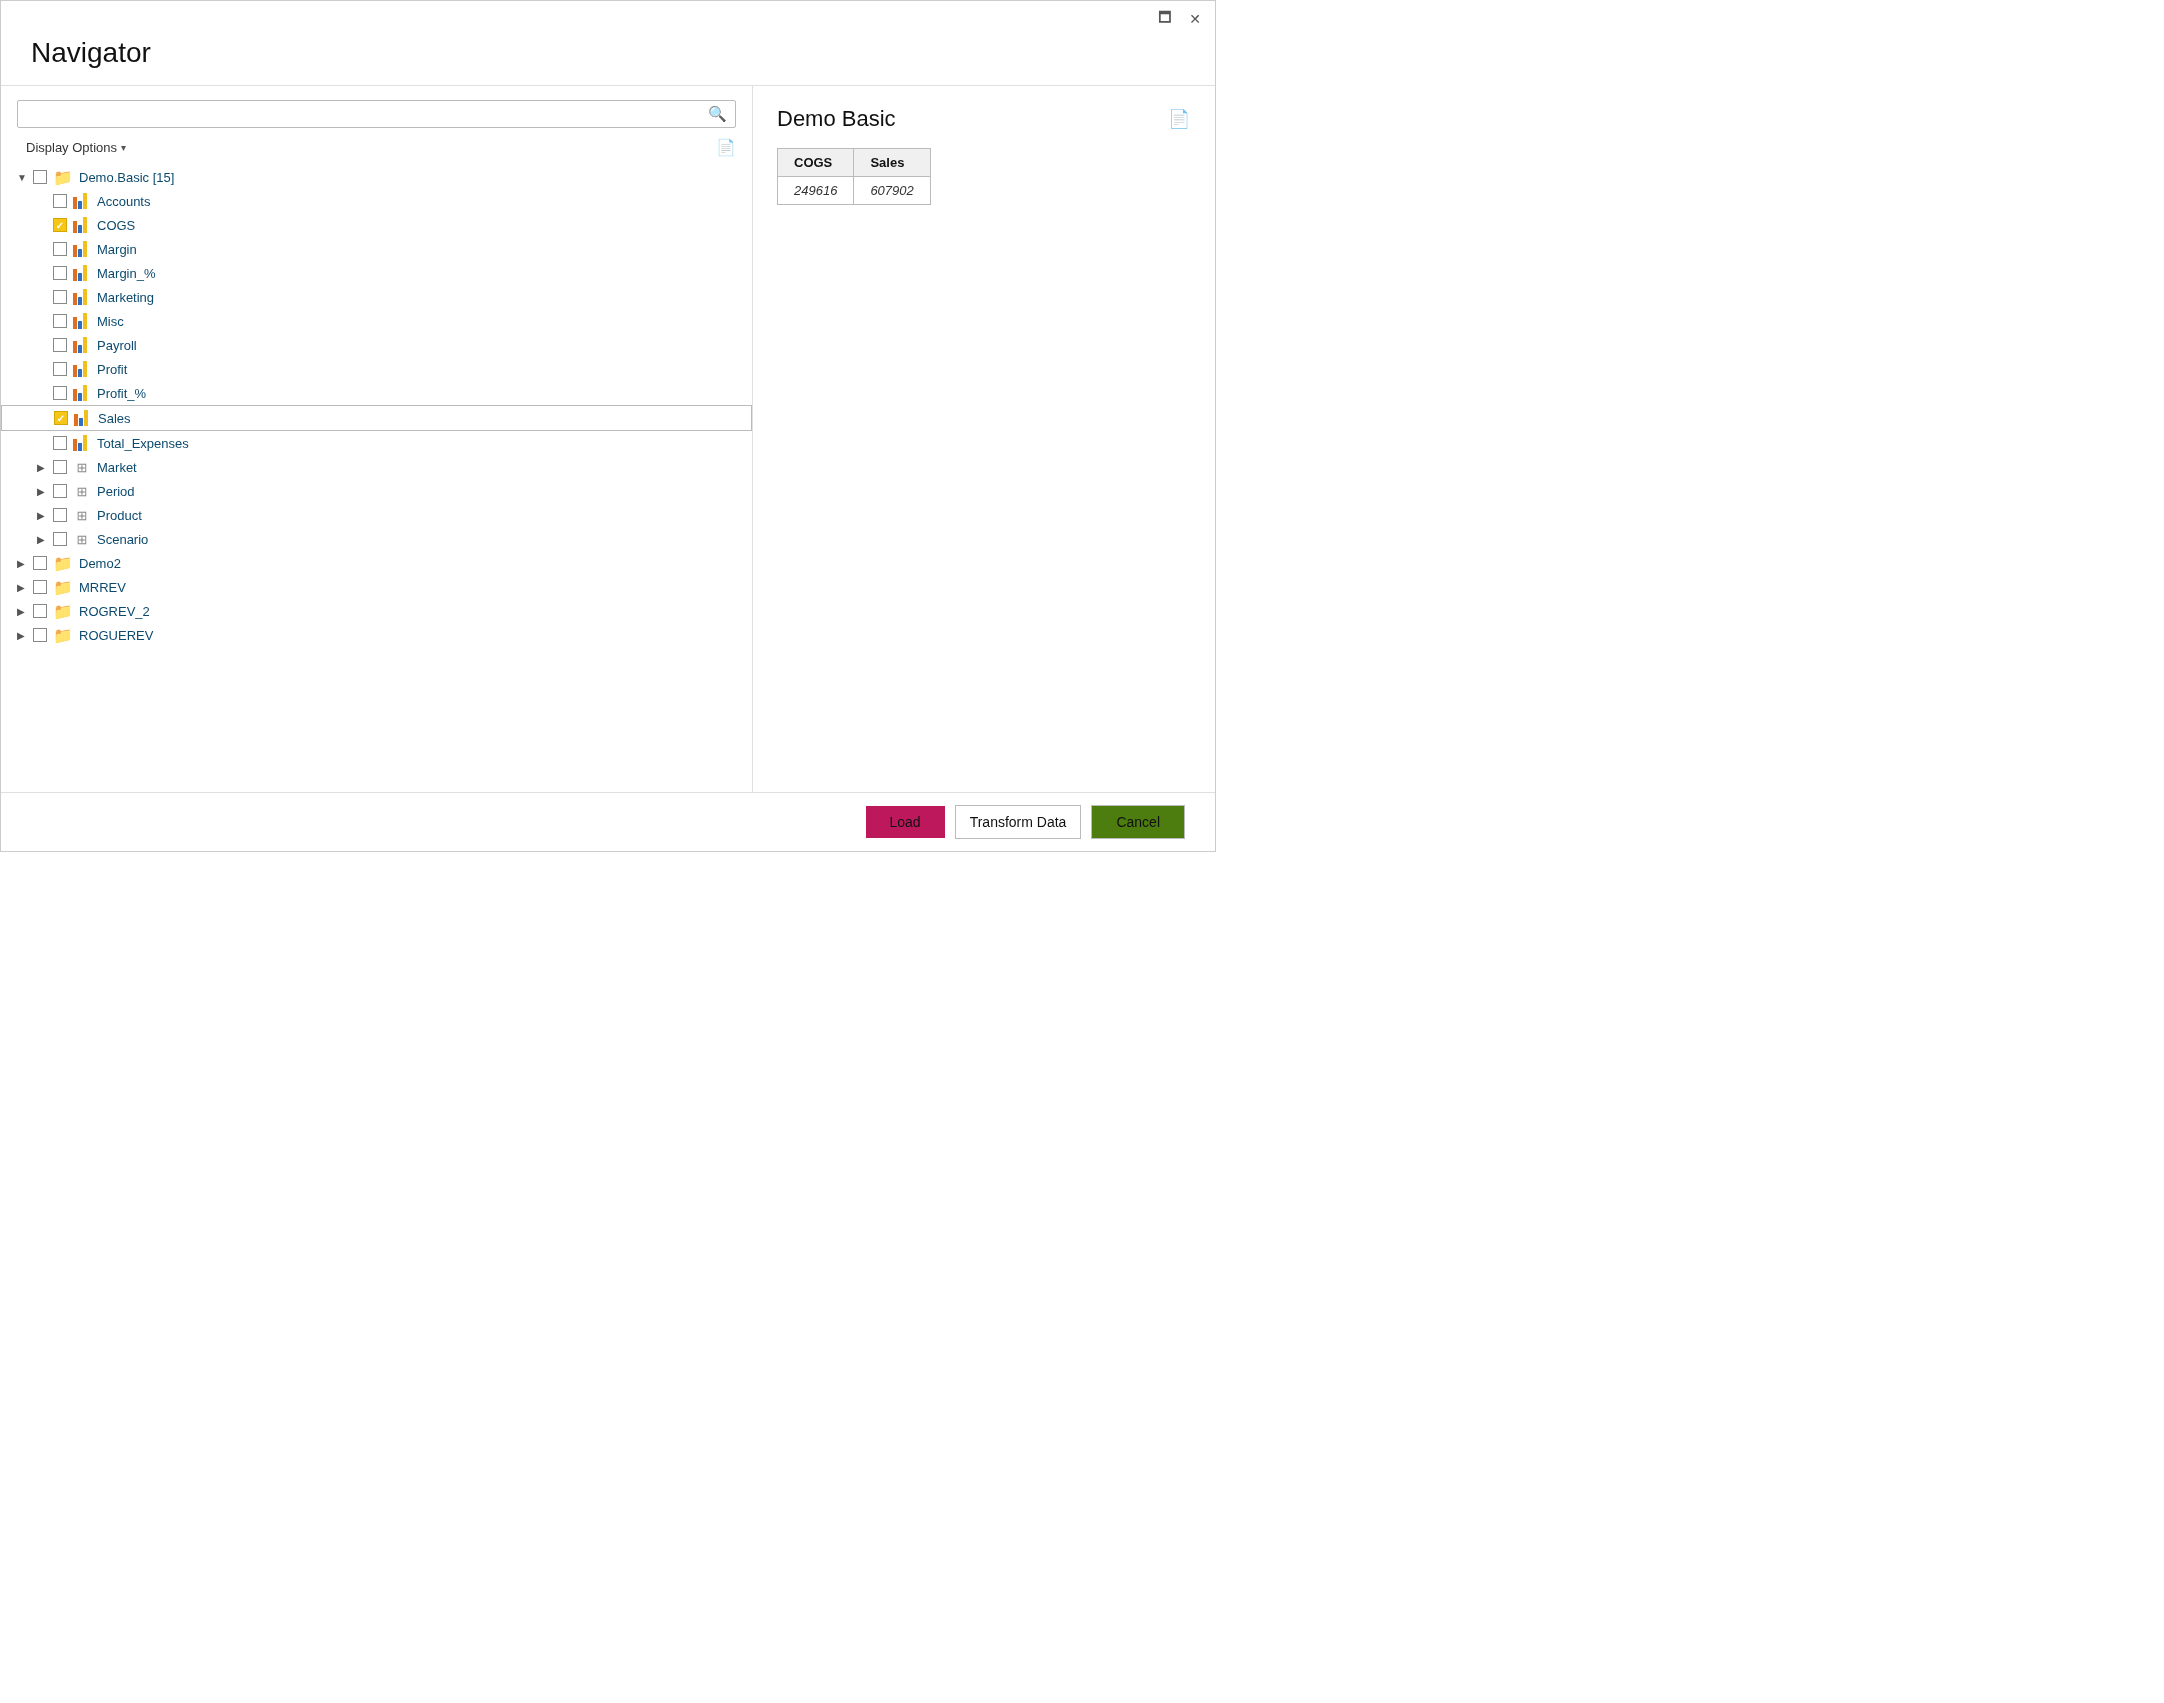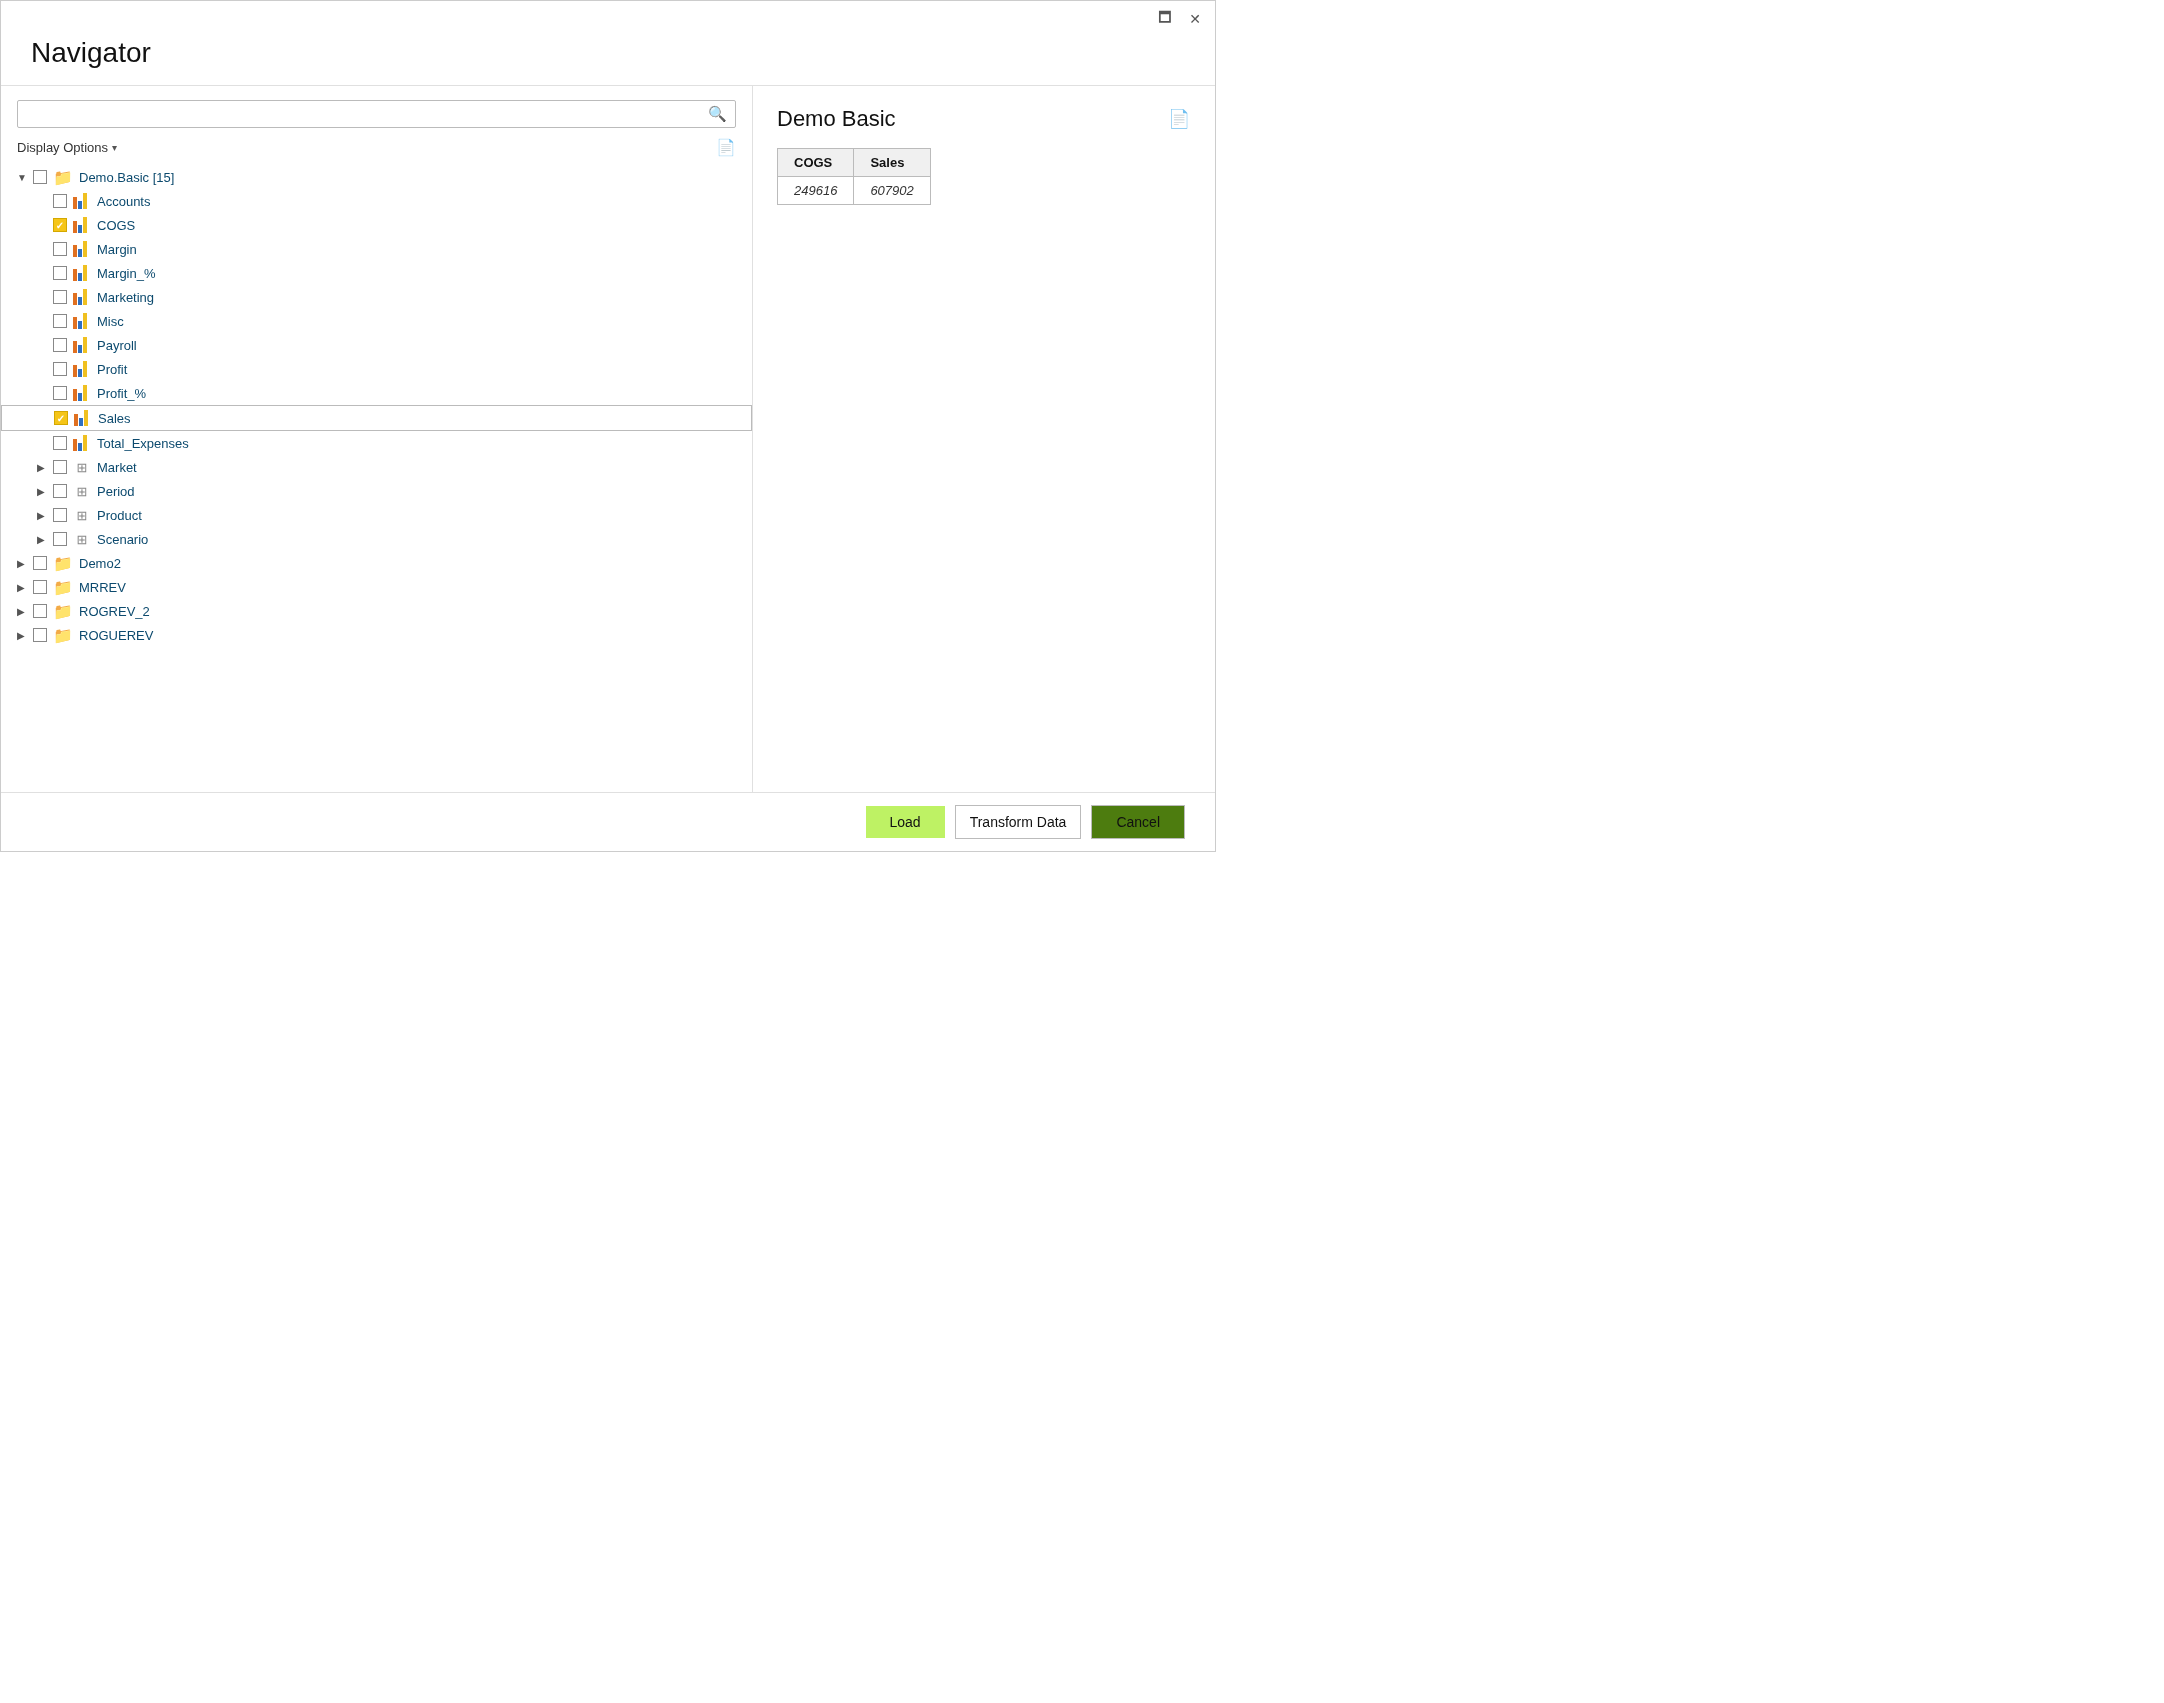--- a/index.html
+++ b/index.html
@@ -82,20 +82,21 @@
     }
     .display-options-btn {
       display: flex;
       align-items: center;
       gap: 4px;
       font-size: 13px;
       color: #333;
       cursor: pointer;
       background: none;
       border: none;
+      margin-left: 9px;
     }
     .display-options-caret {
       font-size: 10px;
       color: #555;
     }
     .right-icon-btn {
       font-size: 16px;
       color: #555;
       cursor: pointer;
     }
@@ -257,21 +258,21 @@
       height: 59px;
       display: flex;
       align-items: center;
       justify-content: flex-end;
       padding: 0 30px;
       gap: 10px;
       background: #fff;
       border-top: 1px solid #e0e0e0;
     }
     .btn-load {
-      background: #bef264;
+      background: #be185d;
       border: none;
       padding: 8px 24px;
       font-size: 14px;
       cursor: pointer;
       color: #111;
       font-weight: 500;
     }
     .btn-transform {
       background: #fff;
       border: 1px solid #bbb;

